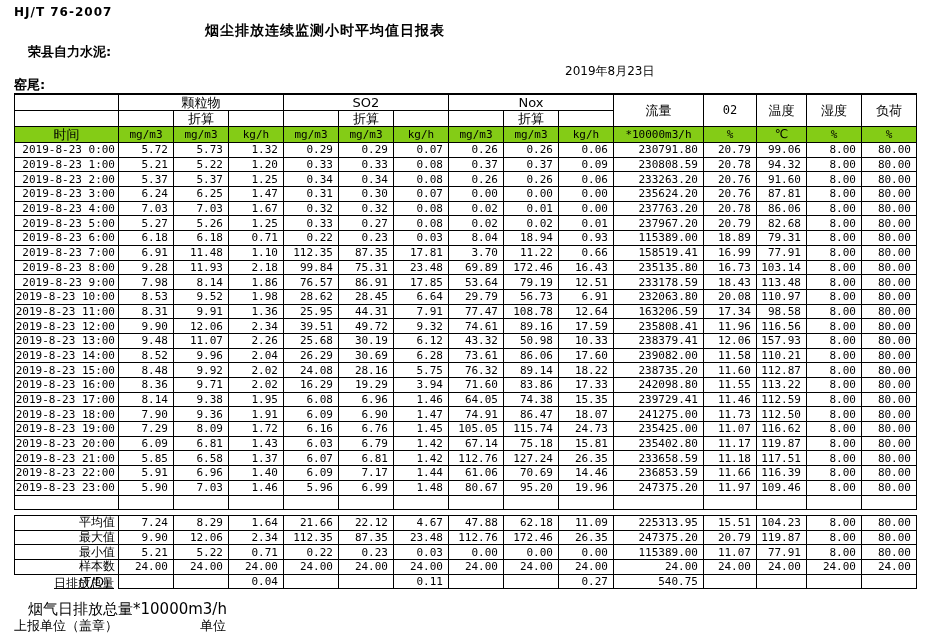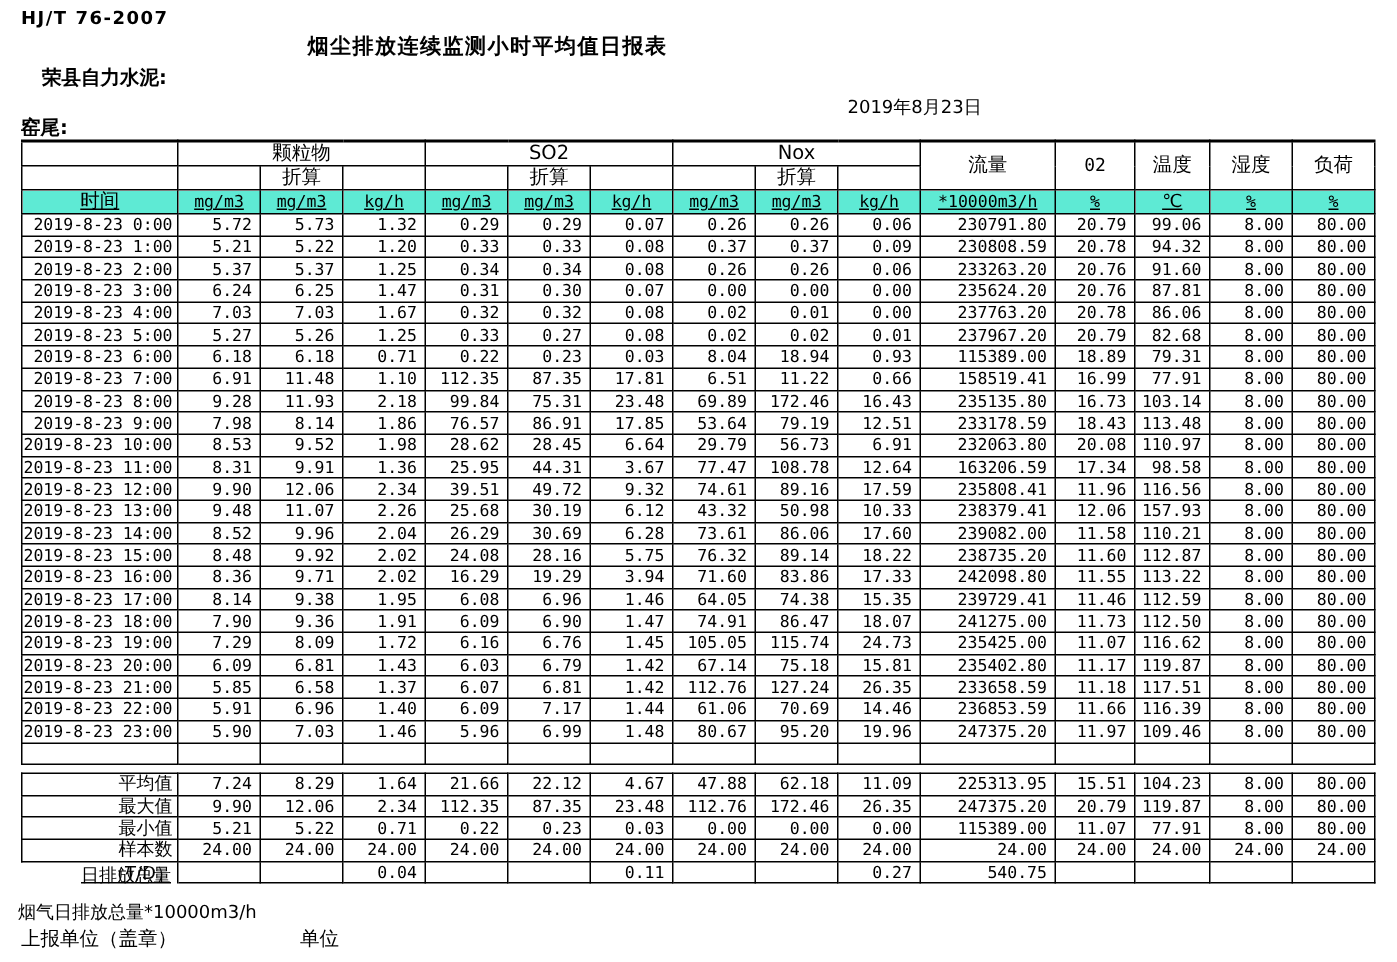--- a/index.html
+++ b/index.html
@@ -19,30 +19,30 @@
   #tbl-sum{top:515px;}
 
   td{
     border:1px solid #000;height:13.7px;line-height:13px;
     font-size:11px;font-family:"DejaVu Sans Mono",monospace;
     padding:0 5px 0 0;text-align:right;overflow:hidden;white-space:nowrap;
   }
   thead td{height:15px;line-height:15px;}
   .h{font-family:"DejaVu Sans",sans-serif;font-size:13px;text-align:center;padding:0;}
   .hu{font-family:"DejaVu Sans Mono",monospace;font-size:11px;text-align:center;padding:0;}
-  .green{background:#5eead4;text-decoration:underline;}
+  .green{background:#84cc16;}
   .c-time{padding-right:3px;}
   .sum-label{font-family:"DejaVu Sans",sans-serif;font-size:12px;padding-right:3px;}
   .total-cell{border-left:none;border-bottom:none;position:relative;overflow:visible;}
   .total-cell span{
     position:absolute;right:2px;top:1px;white-space:nowrap;
     font-family:"DejaVu Sans",sans-serif;font-size:12px;
   }
   .total-cell .u{text-decoration:underline;}
-  #footer-flow{left:12px;top:600px;font-size:12px;}
+  #footer-flow{left:28px;top:600px;font-size:15px;}
   #footer-report-unit{left:14px;top:617px;font-size:13px;}
   #footer-unit{left:200px;top:617px;font-size:13px;}
 
   col.w-time{width:104px;} col.w-std{width:55px;}
   col.w-flow{width:90px;}  col.w-o2{width:53px;} col.w-temp{width:50px;}
 </style>
 </head>
 <body>
 
 <div class="abs" id="std-code">HJ/T  76-2007</div>
@@ -232,21 +232,21 @@
         <td class="c-num">80.00</td>
       </tr>
       <tr>
         <td class="c-time">2019-8-23 7:00</td>
         <td class="c-num">6.91</td>
         <td class="c-num">11.48</td>
         <td class="c-num">1.10</td>
         <td class="c-num">112.35</td>
         <td class="c-num">87.35</td>
         <td class="c-num">17.81</td>
-        <td class="c-num">6.51</td>
+        <td class="c-num">3.70</td>
         <td class="c-num">11.22</td>
         <td class="c-num">0.66</td>
         <td class="c-num">158519.41</td>
         <td class="c-num">16.99</td>
         <td class="c-num">77.91</td>
         <td class="c-num">8.00</td>
         <td class="c-num">80.00</td>
       </tr>
       <tr>
         <td class="c-time">2019-8-23 8:00</td>
@@ -299,21 +299,21 @@
         <td class="c-num">8.00</td>
         <td class="c-num">80.00</td>
       </tr>
       <tr>
         <td class="c-time">2019-8-23 11:00</td>
         <td class="c-num">8.31</td>
         <td class="c-num">9.91</td>
         <td class="c-num">1.36</td>
         <td class="c-num">25.95</td>
         <td class="c-num">44.31</td>
-        <td class="c-num">3.67</td>
+        <td class="c-num">7.91</td>
         <td class="c-num">77.47</td>
         <td class="c-num">108.78</td>
         <td class="c-num">12.64</td>
         <td class="c-num">163206.59</td>
         <td class="c-num">17.34</td>
         <td class="c-num">98.58</td>
         <td class="c-num">8.00</td>
         <td class="c-num">80.00</td>
       </tr>
       <tr>

